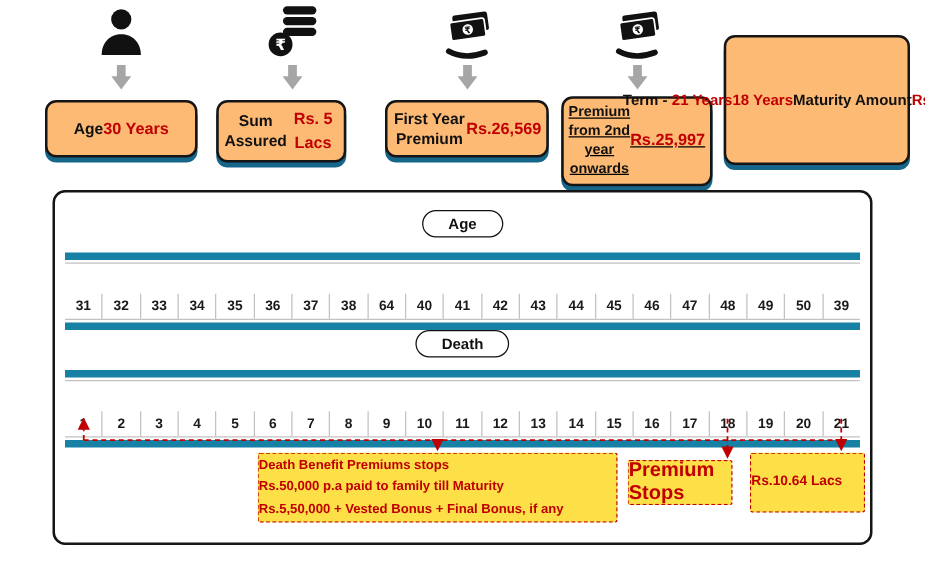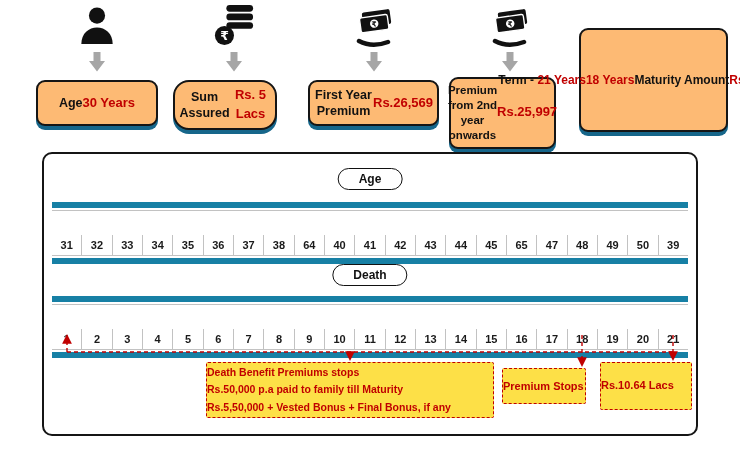--- a/index.html
+++ b/index.html
@@ -31,21 +31,21 @@
   .cell{flex:1;text-align:center;font-size:11px;font-weight:700;color:#1a1a1a;
     padding:4px 0;border-right:1px solid #c2c2c2;margin-top:24px;}
   .cell:last-child{border-right:0;}
 
   .connector-svg{position:absolute;left:0;top:0;}
 
   .note{position:absolute;box-sizing:border-box;border:1.6px dashed #c00000;color:#c00000;
     font-weight:700;background:#fde047;display:flex;flex-direction:column;
     justify-content:center;border-radius:2px;}
   .note-death{left:162px;top:208px;width:288px;height:56px;font-size:10.5px;line-height:1.65;white-space:nowrap;}
-  .note-premium{left:458px;top:214px;width:84px;height:36px;font-size:11px;}
+  .note-premium{left:458px;top:214px;width:84px;height:36px;font-size:16px;}
   .note-tax{left:556px;top:208px;width:92px;height:48px;font-size:11px;line-height:1.55;}
 </style>
 </head>
 <body>
 
 <div class="stage">
 
   <div class="icon-wrap" style="left:36px;width:122px;top:6px;">
     <svg width="38" height="40" viewBox="0 0 40 42">
       <circle cx="20" cy="10" r="8.5" fill="#111"></circle>
@@ -102,29 +102,29 @@
   <div class="down-arrow" style="left:449px;width:121px;">
     <svg width="16" height="20" viewBox="0 0 16 20">
         <path d="M4.5 0H11.5V9H16L8 19.5 0 9H4.5Z" fill="#a6a6a6"></path>
       </svg>
   </div>
 
   <div class="info-box" style="left:36px;width:122px;">
     <div class="lbl">Age</div>
     <div class="val">30 Years</div>
   </div>
-  <div class="info-box" style="left:173px;width:104px;border-radius:16px;">
+  <div class="info-box" style="left:173px;width:104px;">
     <div class="lbl">Sum Assured</div>
     <div class="val">Rs. 5 Lacs</div>
   </div>
   <div class="info-box" style="left:308px;width:131px;align-items:center;">
     <div class="lbl">First Year Premium</div>
     <div class="val">Rs.26,569</div>
   </div>
-  <div class="info-box" style="left:449px;width:107px;top:77px;">
+  <div class="info-box" style="left:449px;width:121px;top:77px;text-decoration:underline;">
     <div class="lbl small">Premium from 2nd year onwards</div>
     <div class="val">Rs.25,997</div>
   </div>
   <div class="info-box summary" style="left:579px;width:149px;">
     <div class="sline">
       <span>Term  -</span>
       <span class="red">21 Years</span>
     </div>
     <div class="sline red">18 Years</div>
     <div class="sline">Maturity Amount</div>
@@ -147,21 +147,21 @@
           <div class="cell">36</div>
           <div class="cell">37</div>
           <div class="cell">38</div>
           <div class="cell">64</div>
           <div class="cell">40</div>
           <div class="cell">41</div>
           <div class="cell">42</div>
           <div class="cell">43</div>
           <div class="cell">44</div>
           <div class="cell">45</div>
-          <div class="cell">65</div>
+          <div class="cell">46</div>
           <div class="cell">47</div>
           <div class="cell">48</div>
           <div class="cell">49</div>
           <div class="cell">50</div>
           <div class="cell">39</div>
         </div>
       <div class="bar"></div>
     </div>
 
     <div class="pill" style="top:110px;">Death</div>

